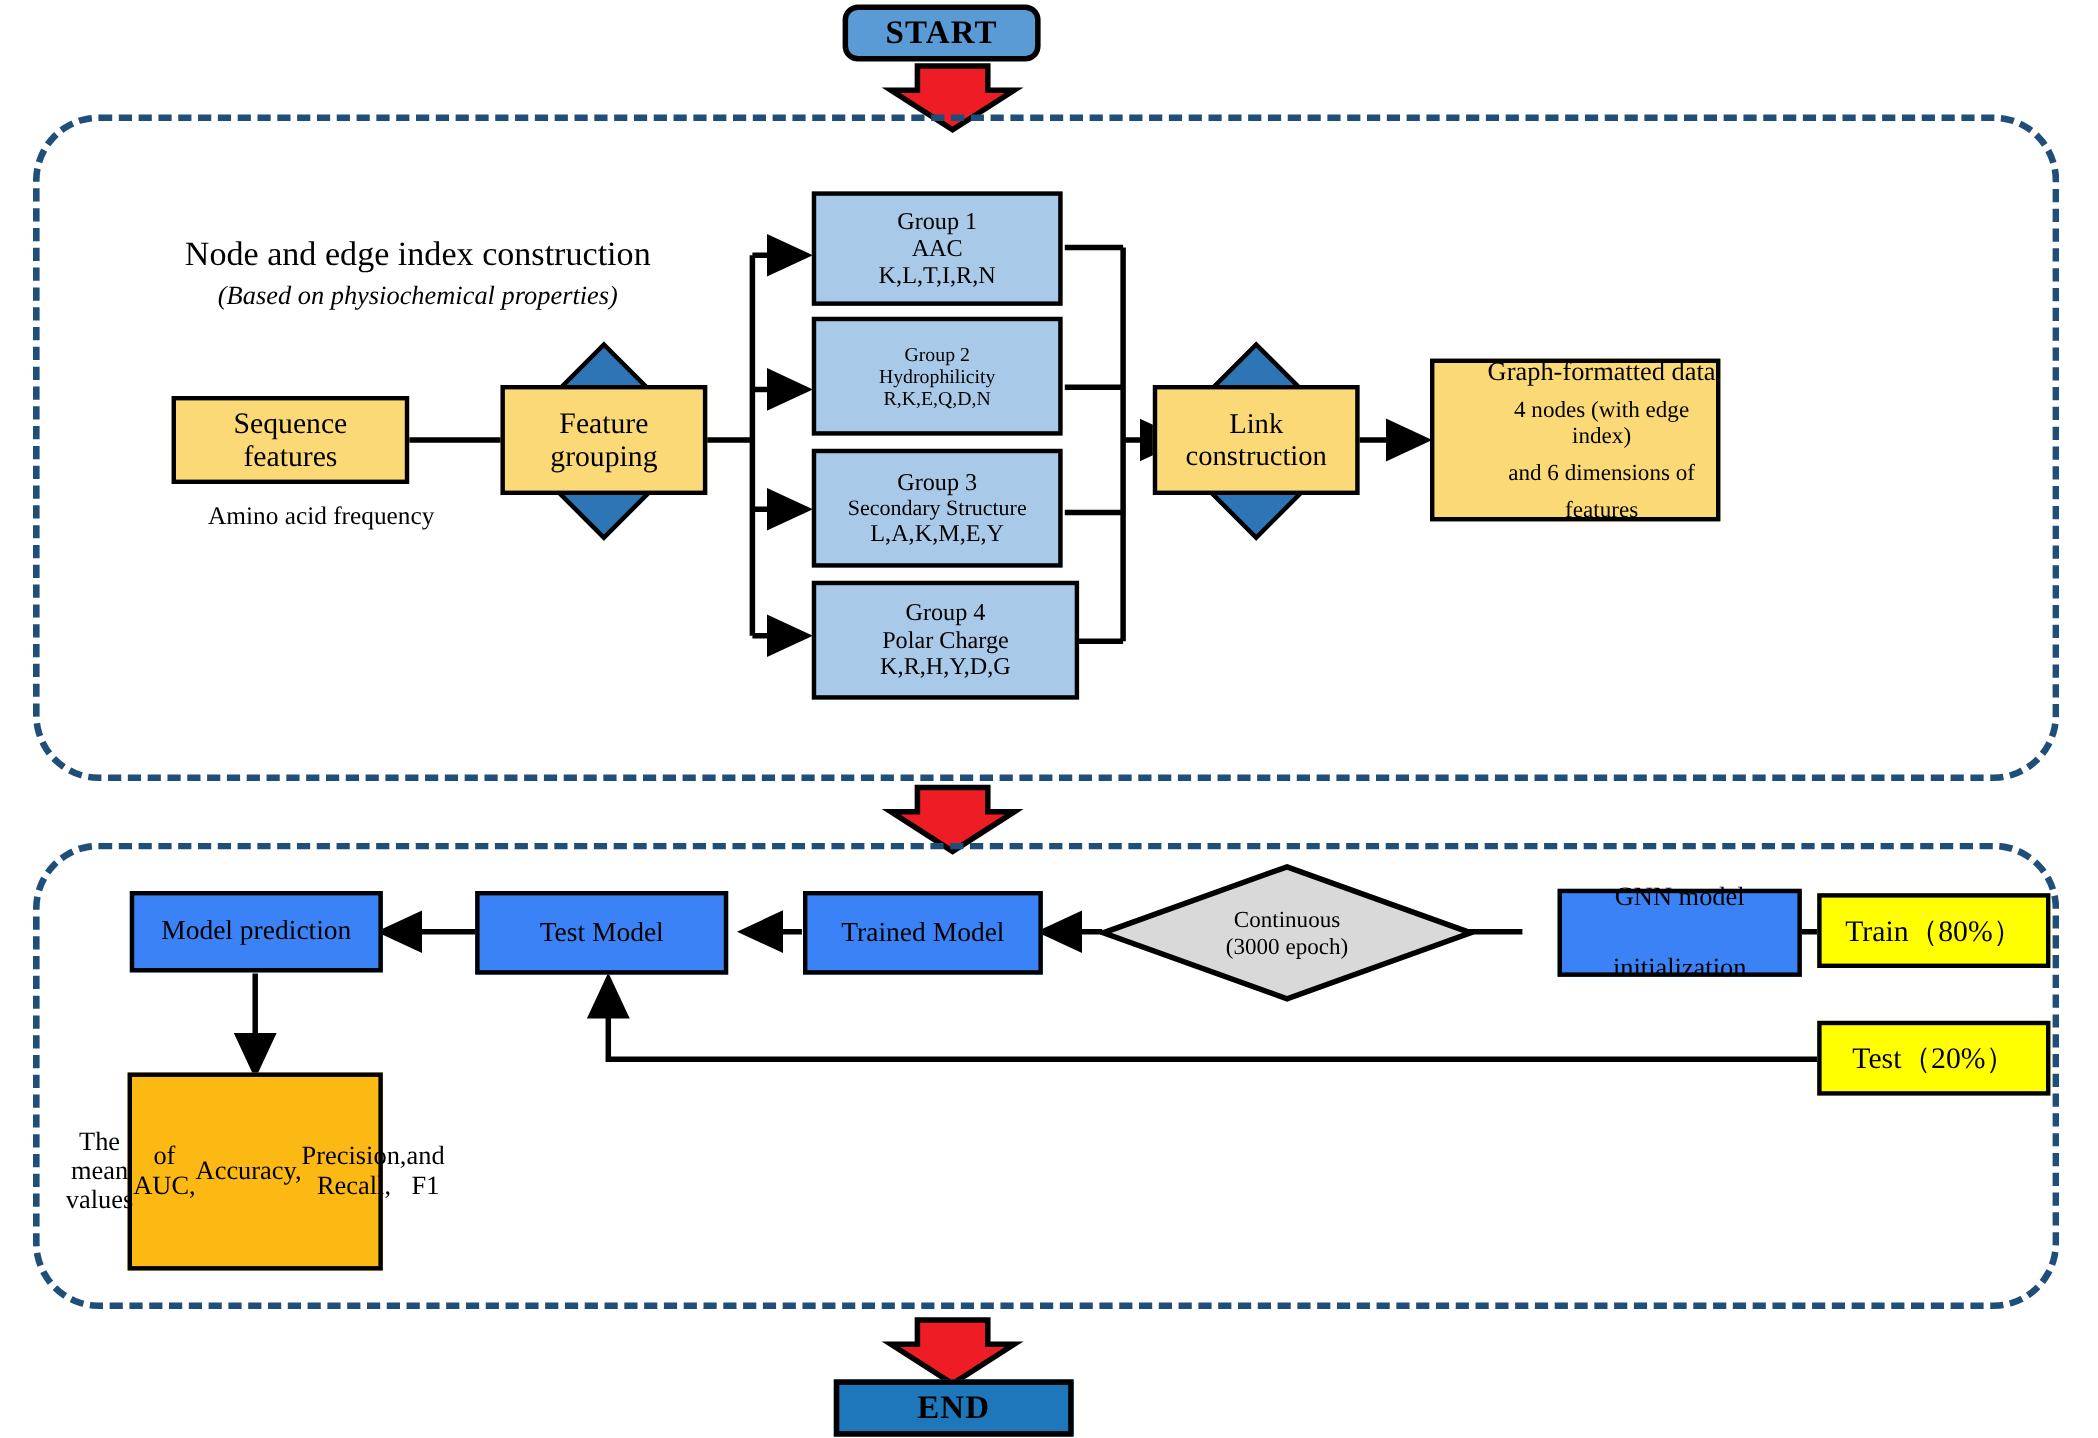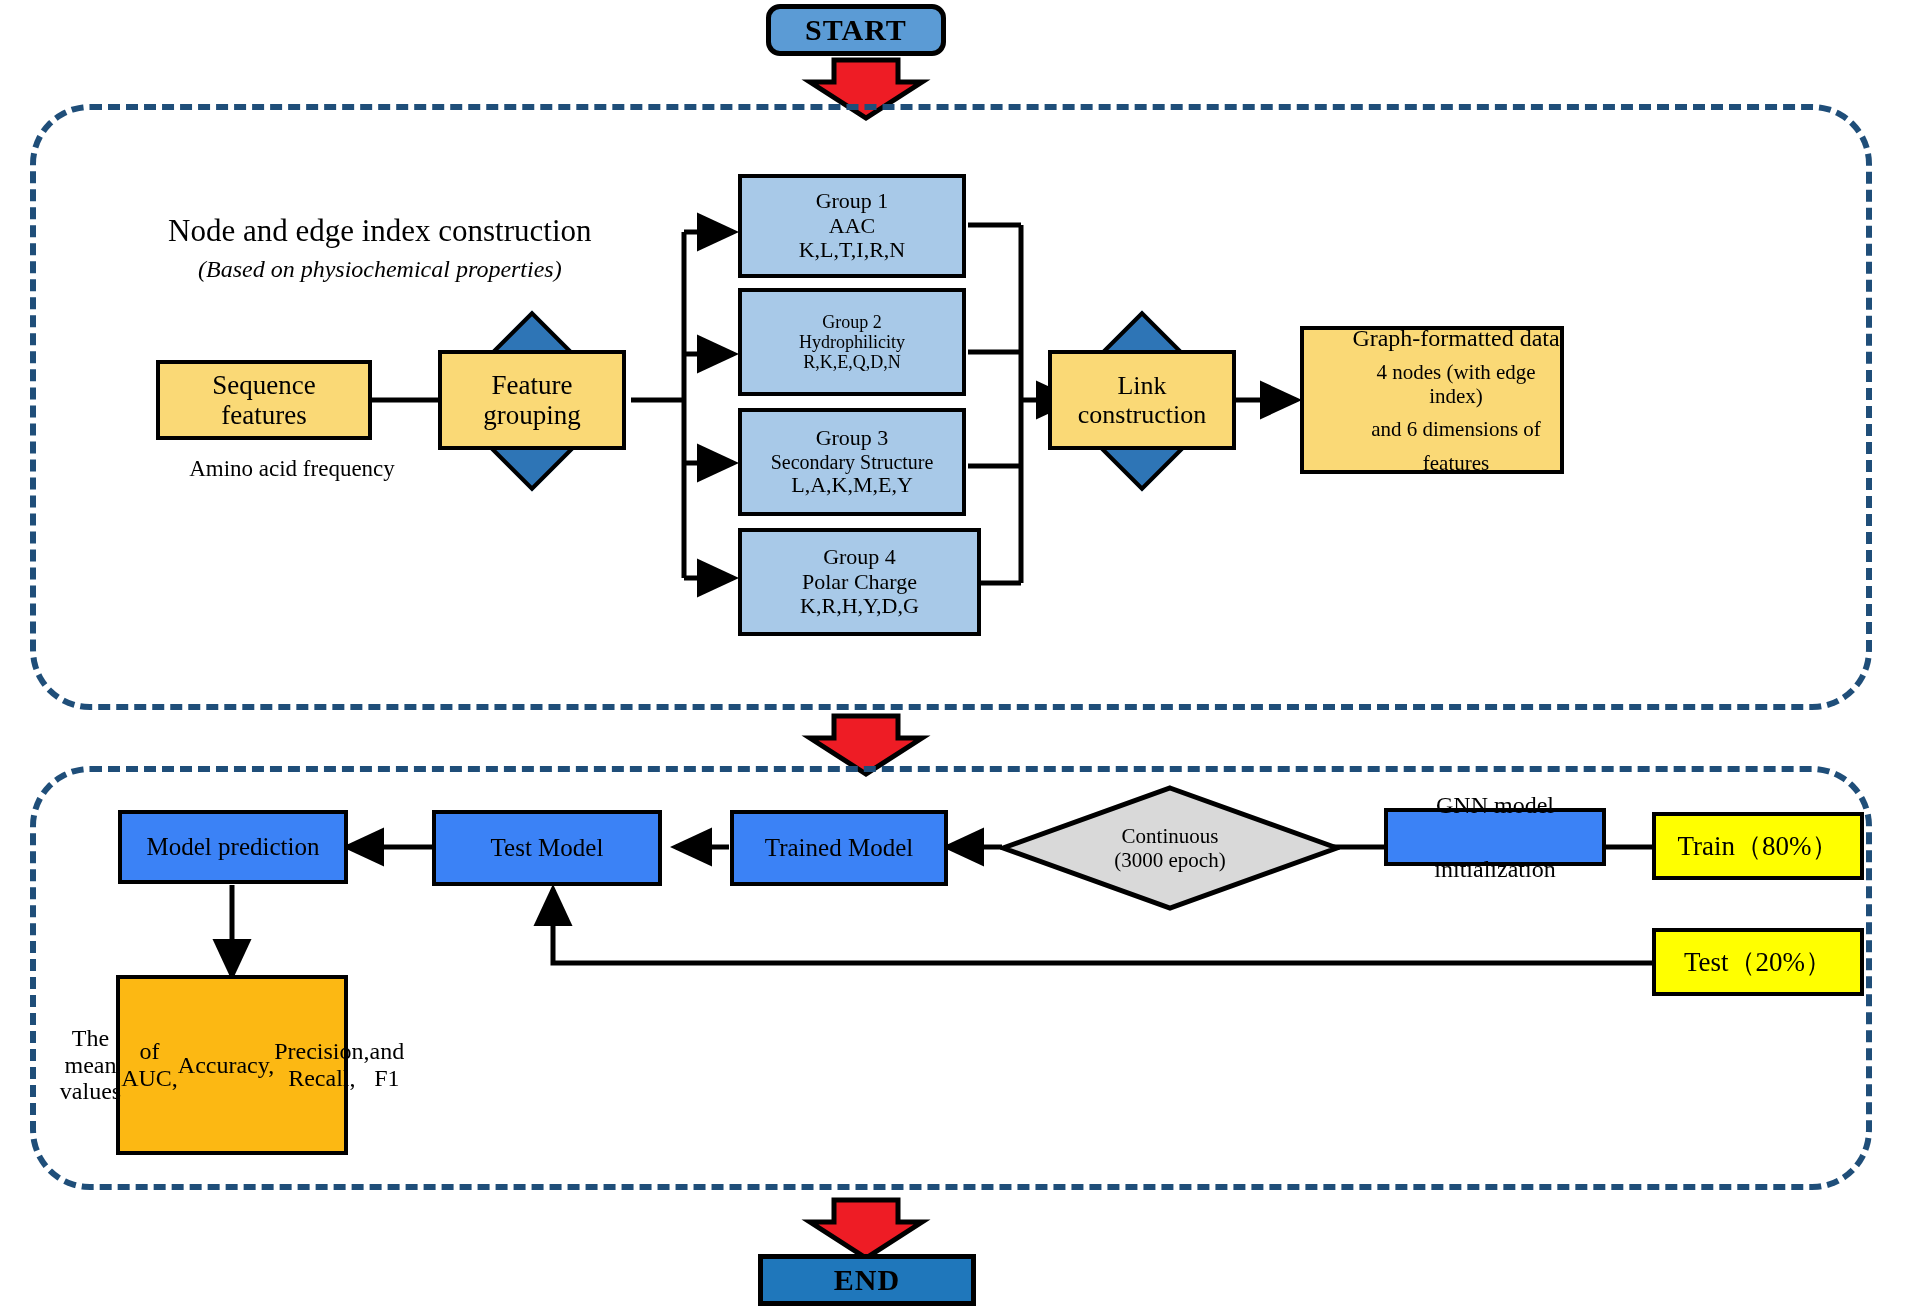--- a/index.html
+++ b/index.html
@@ -117,21 +117,21 @@
 
   <div class="plain-label ttl1" style="left:168px;top:213px;width:520px;">Node and edge index construction</div>
   <div class="plain-label ttl2" style="left:198px;top:255px;width:480px;">(Based on physiochemical properties)</div>
 
   <div class="abox node yellow-node" style="left:156px;top:360px;width:216px;height:80px;font-size:27px;flex-direction:column;">
     <span>Sequence</span>
     <span>features</span>
   </div>
   <div class="plain-label" style="left:152px;top:455px;width:280px;font-size:23px;text-align:center;">Amino acid frequency</div>
 
-  <div class="diamond-wrap" style="left:436px;top:310px;width:192px;height:182px;">
+  <div class="diamond-wrap" style="left:453px;top:310px;width:192px;height:182px;">
     <div class="diamond" style="left:32px;top:27px;width:128px;height:128px;"></div>
     <div class="diamond-label" style="left:2px;top:40px;width:188px;height:100px;font-size:27px;flex-direction:column;">
       <span>Feature</span>
       <span>grouping</span>
     </div>
   </div>
 
   <div class="abox node blue-node" style="left:738px;top:174px;width:228px;height:104px;font-size:22px;flex-direction:column;">
     <span>Group 1</span>
     <span>AAC</span>
@@ -188,21 +188,21 @@
   <div class="decision" style="left:1000px;top:785px;width:340px;height:126px;">
     <svg width="340" height="126" viewBox="0 0 340 126" xmlns="http://www.w3.org/2000/svg">
       <polygon points="170,3 337,63 170,123 3,63" fill="#d9d9d9" stroke="#000" stroke-width="5"></polygon>
     </svg>
     <div class="dlabel" style="font-size:21px;">
       <span>Continuous</span>
       <span>(3000 epoch)</span>
     </div>
   </div>
 
-  <div class="abox node gray-node" style="left:1384px;top:808px;width:222px;height:58px;font-size:24px;flex-direction:column;gap:37px;">
+  <div class="abox node gray-node" style="left:1416px;top:808px;width:222px;height:80px;font-size:24px;flex-direction:column;gap:37px;">
     <span>GNN model</span>
     <span>initialization</span>
   </div>
 
   <div class="abox node bright-yellow" style="left:1652px;top:812px;width:212px;height:68px;font-size:27px;">
       <span>Train（80%）</span>
     </div>
 
   <div class="abox node bright-yellow" style="left:1652px;top:928px;width:212px;height:68px;font-size:27px;">
       <span>Test（20%）</span>

